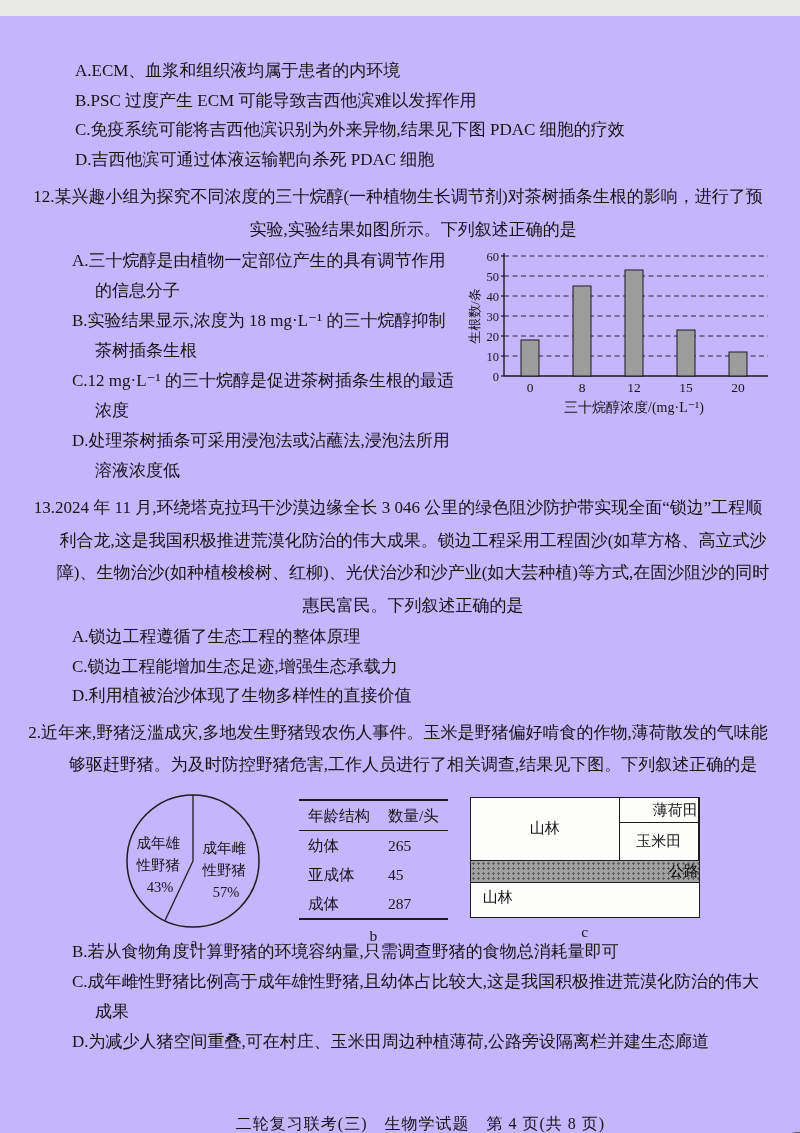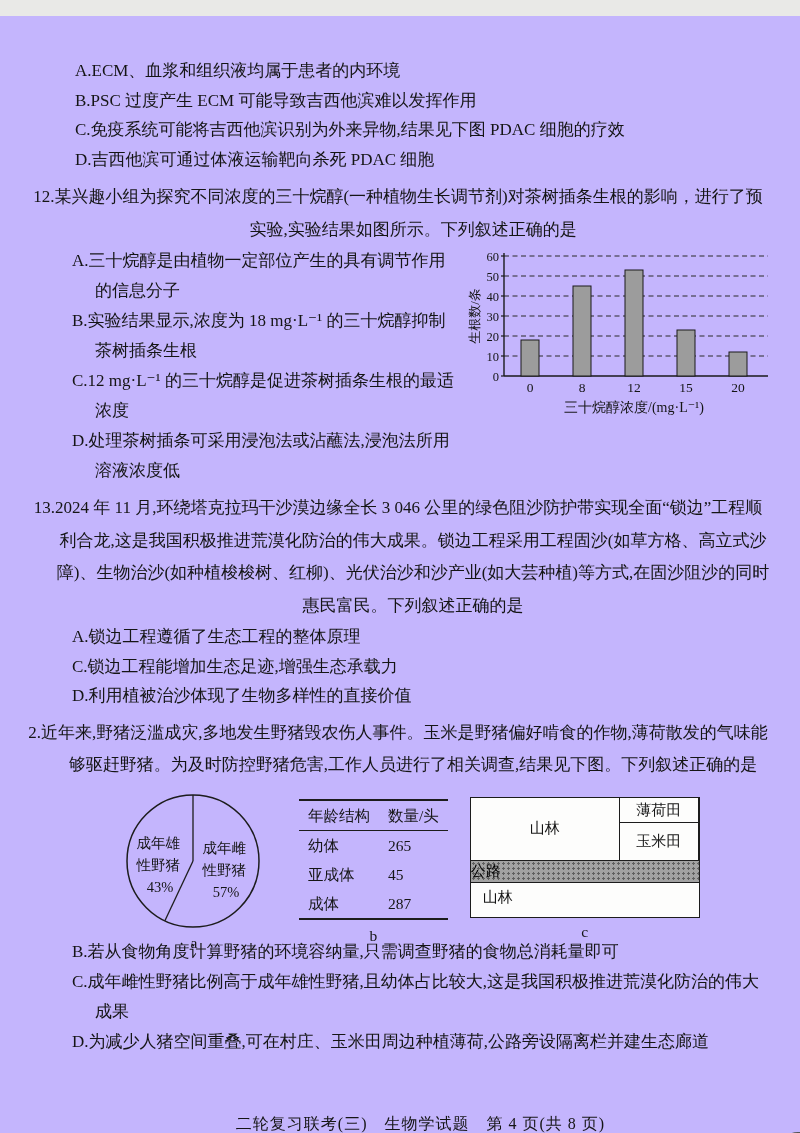--- a/index.html
+++ b/index.html
@@ -50,25 +50,25 @@
   .btable{border-top:2px solid #1c1c1c;border-bottom:2px solid #1c1c1c;}
   .btable thead th{border-bottom:1.3px solid #1c1c1c;}
   
   .map{
     width:228px;border:1.6px solid #1c1c1c;background:#fdfdfc;
     font-size:15px;
   }
   .map-top{display:flex;height:62px;}
   .map-forest-left{flex:1;display:flex;align-items:center;justify-content:center;}
   .map-mid{width:78px;border-left:1.3px solid #1c1c1c;border-right:1.3px solid #1c1c1c;display:flex;flex-direction:column;}
-  .map-mint{height:24px;border-bottom:1.3px solid #1c1c1c;text-align:center;line-height:24px;}
+  .map-mint{height:24px;border-bottom:1.3px solid #1c1c1c;text-align:right;line-height:24px;}
   .map-corn{flex:1;text-align:center;display:flex;align-items:center;justify-content:center;}
   .map-village{flex:1;display:flex;align-items:center;justify-content:center;}
   .map-road{
-    height:21px;line-height:21px;text-align:left;color:#000;
+    height:21px;line-height:21px;text-align:right;color:#000;
     background-color:#a2a2a2;
     background-image:radial-gradient(#5f5f5f 1px, rgba(0,0,0,0) 1.4px);
     background-size:5px 5px;
     border-top:1.3px solid #1c1c1c;border-bottom:1.3px solid #1c1c1c;
   }
   .map-bottom{height:34px;padding:5px 0 0 12px;box-sizing:border-box;}
   
   .footer{
     position:absolute;left:0;right:7px;top:1098px;
     text-align:center;font-size:16px;letter-spacing:1px;padding-left:48px;

